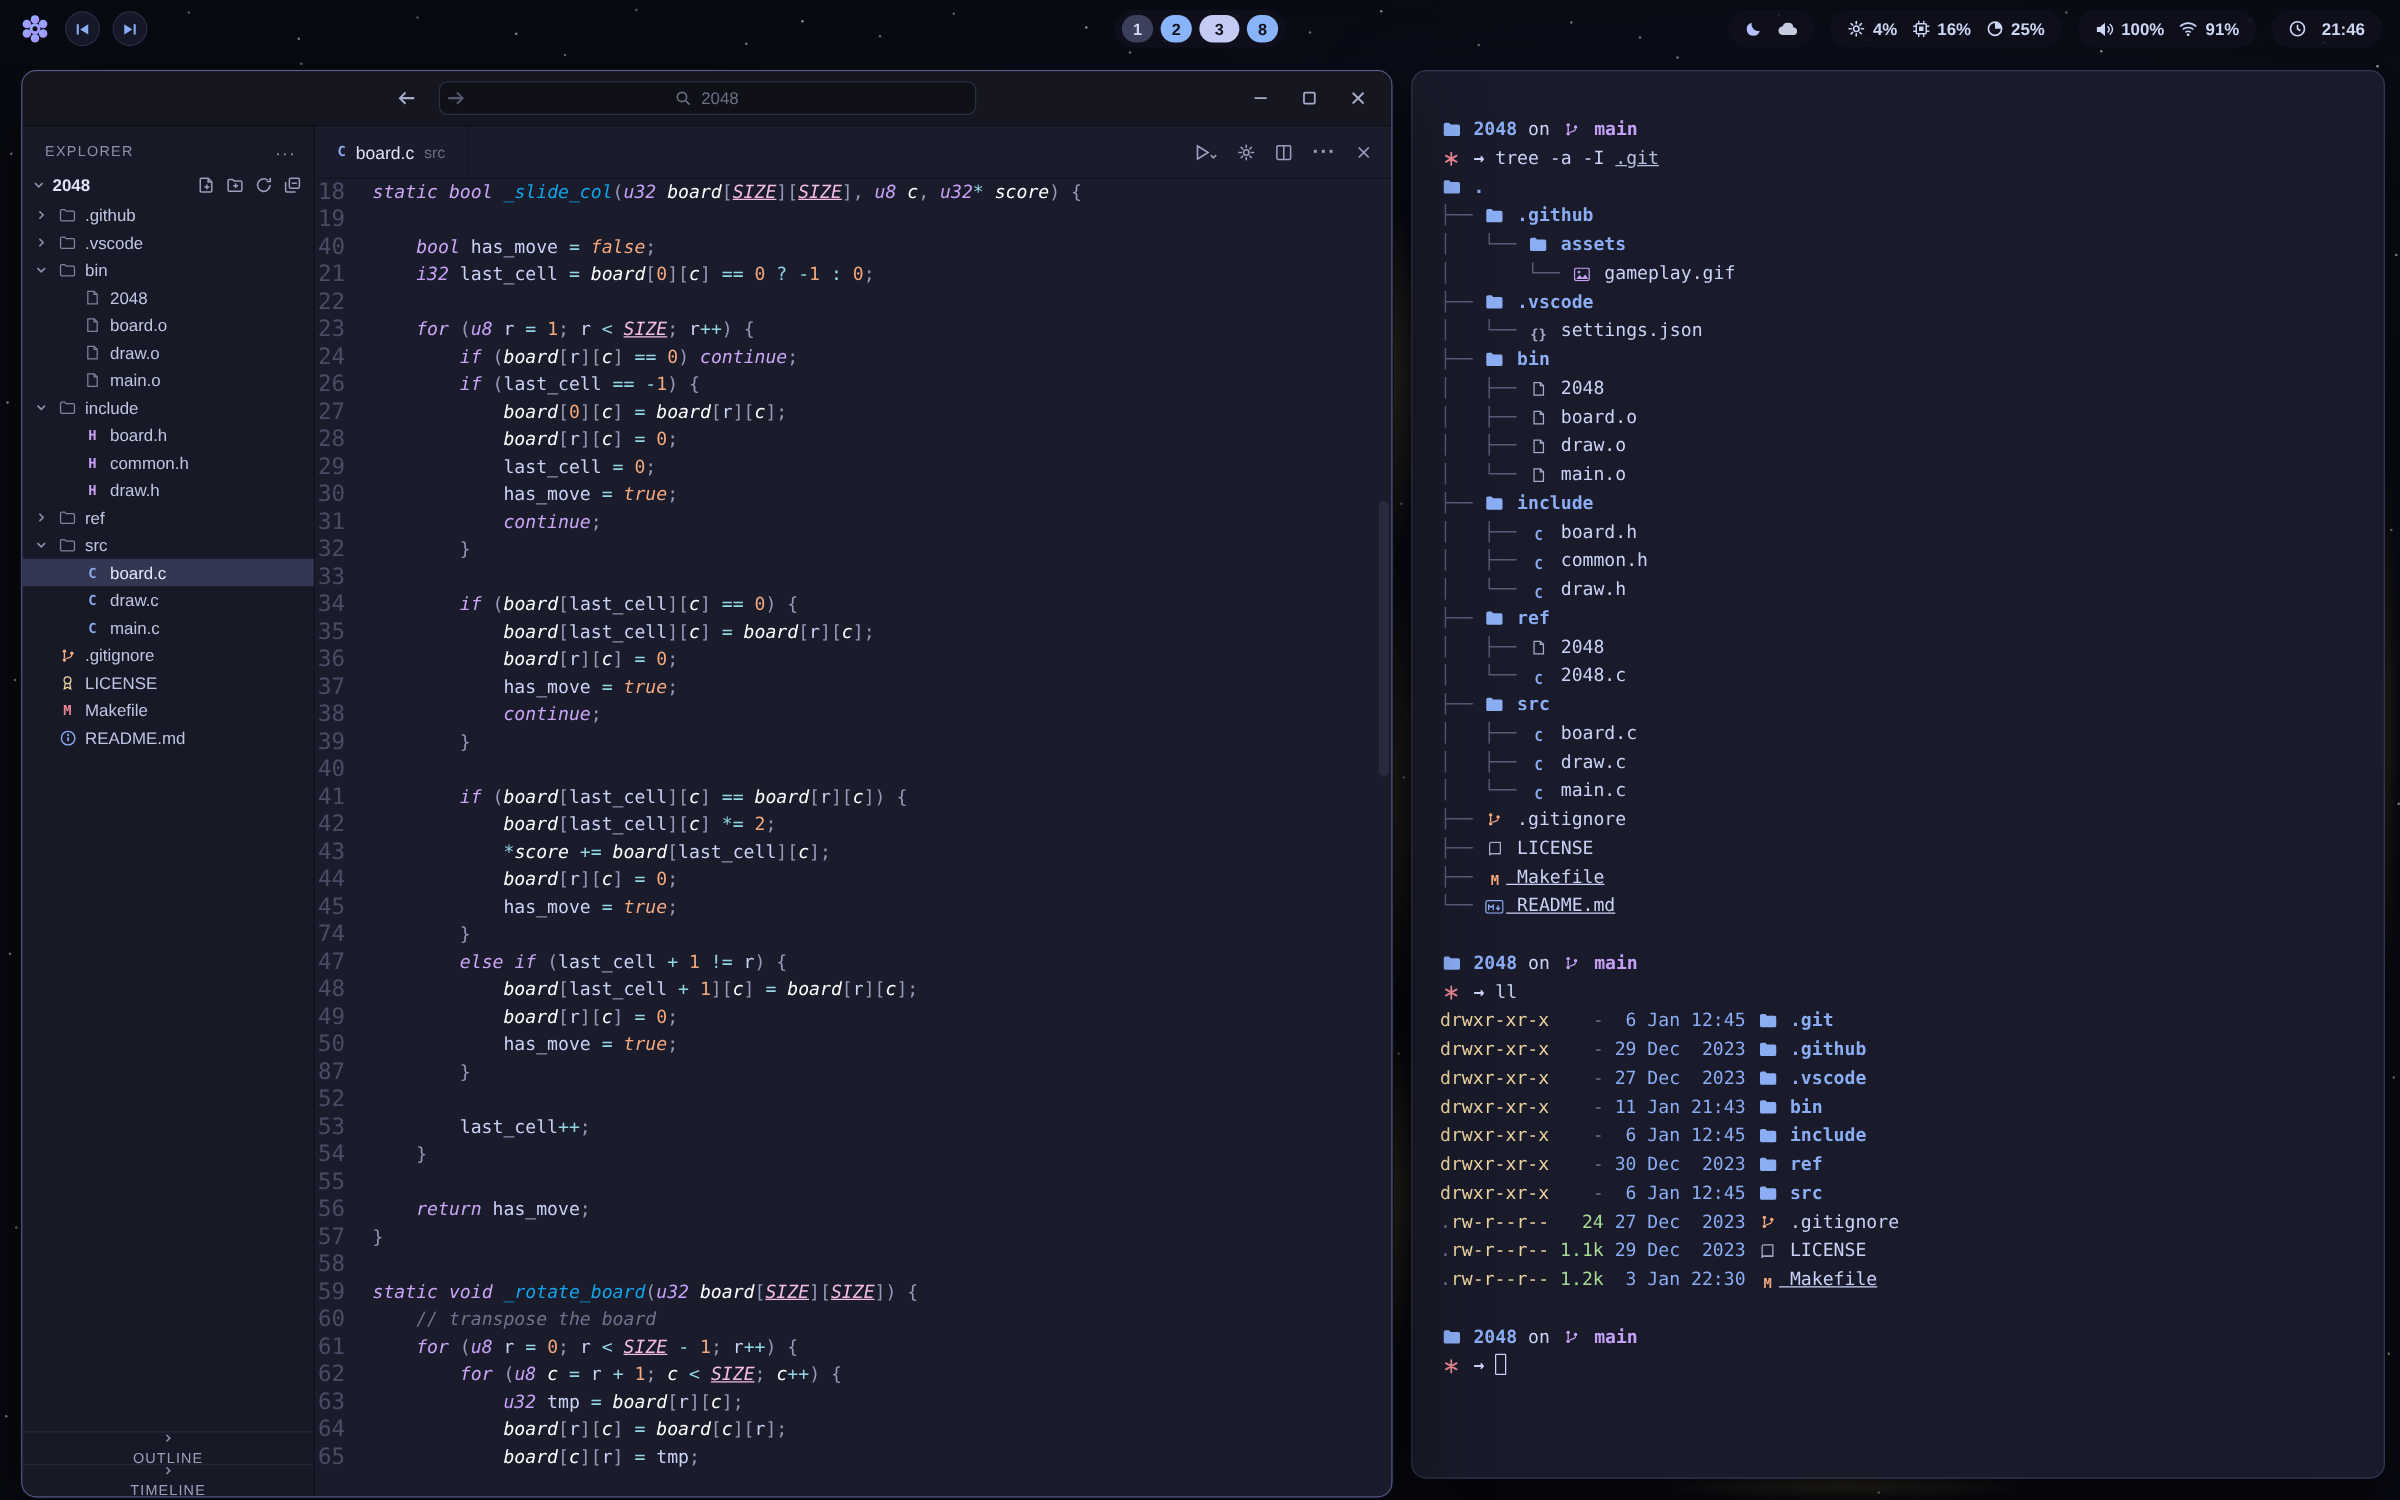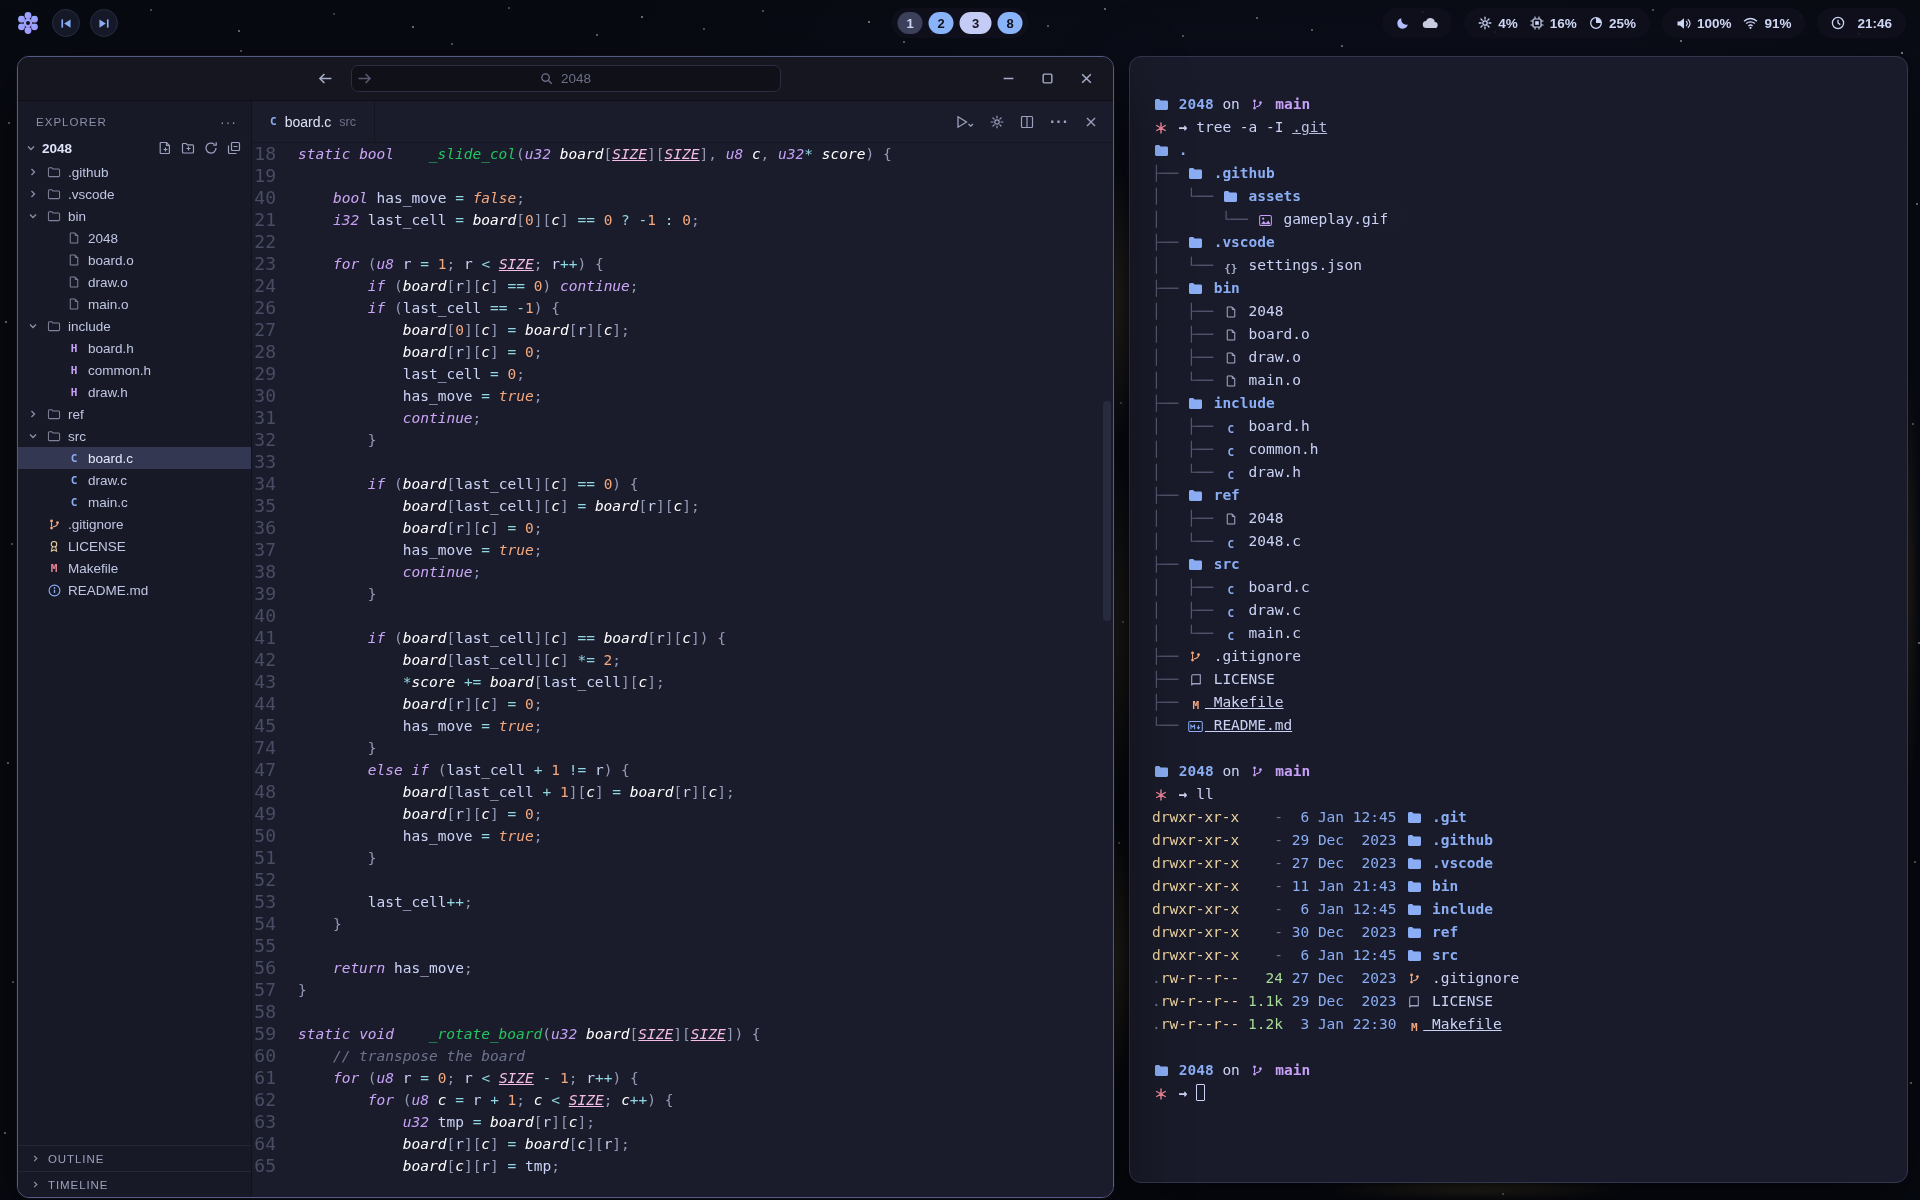--- a/index.html
+++ b/index.html
@@ -86,37 +86,37 @@
   .trow.d0 { padding-left:8px; } .trow.d1 { padding-left:28px; }
   .chev { width:14px; flex:none; color:#8b90ab; display:flex; justify-content:center; }
   .fico { width:18px; flex:none; }
   .tname { white-space:nowrap; }
   .lg { font-family:"DejaVu Sans Mono",monospace; font-weight:700; font-size:11px; }
   .ic-blue { color:#8aadf4; } .ic-mauve { color:#c6a0f6; } .ic-red { color:#ed8796; }
   .ic-orange { color:#f5a97f; } .ic-dim { color:#a5adcb; } .ic-dim2 { color:#7f849c; }
   .ic-yellow { color:#eed49f; }
   .sb-panels { margin-top:auto; }
   .sb-panel { height:26px; display:flex; align-items:center; gap:6px; padding:0 10px;
-    border-top:1px solid #252738; color:#9ba1bd; font-size:11.5px; letter-spacing:.08em; cursor:pointer; }
+    border-top:1px solid #252738; color:#9ba1bd; font-size:11.5px; letter-spacing:.08em; cursor:pointer;flex-direction:column; }
 
   .ed-main { flex:1; min-width:0; display:flex; flex-direction:column; background:#1b1c2b; position:relative; }
   .tabbar { height:42px; flex:none; display:flex; align-items:center; border-bottom:1px solid #14151f;
     padding-right:16px; }
   .tab { height:100%; display:flex; align-items:center; gap:8px; padding:0 18px;
     border-right:1px solid #14151f; color:#dde2f7; font-size:14px; cursor:pointer; }
   .tab .dir { color:#6b7089; font-size:12.5px; }
   .tab-actions { margin-left:auto; display:flex; gap:16px; color:#9aa0bd; align-items:center; }
 
   #code { flex:1; overflow:hidden; font-family:"DejaVu Sans Mono",monospace; font-size:14.5px; }
   .cline { display:flex; height:22px; line-height:22px; white-space:pre; }
   .ln { width:46px; flex:none; text-align:right; padding-right:22px; color:#494d64; font-size:18px; }
   .lc { color:#cad3f5; }
   .kw  { color:#cba6f7; font-style:italic; }
   .typ { color:#c6a0f6; font-style:italic; }
-  .fn  { color:#22c55e; font-style:italic;margin-left:26px; }
+  .fn  { color:#0ea5e9; font-style:italic; }
   .par { color:#ffffff; font-style:italic; }
   .mac { color:#f5bde6; font-style:italic;text-decoration:underline; }
   .num { color:#f5a97f; }
   .lit { color:#f5a97f; font-style:italic; }
   .op  { color:#91d7e3; }
   .pun { color:#939ab7; }
   .cmt { color:#6e738d; font-style:italic; }
   .scrollbar { position:absolute; right:2px; top:300px; width:8px; height:220px;
     background:#3a3d55; border-radius:4px; opacity:.45; }
 
@@ -644,21 +644,21 @@
           <div class="cline"><span class="ln">41</span><span class="lc">        <span class="kw">if</span> <span class="pun">(</span><span class="par">board</span><span class="pun">[</span>last_cell<span class="pun">]</span><span class="pun">[</span><span class="par">c</span><span class="pun">]</span> <span class="op">==</span> <span class="par">board</span><span class="pun">[</span>r<span class="pun">]</span><span class="pun">[</span><span class="par">c</span><span class="pun">]</span><span class="pun">)</span> <span class="pun">{</span></span></div>
           <div class="cline"><span class="ln">42</span><span class="lc">            <span class="par">board</span><span class="pun">[</span>last_cell<span class="pun">]</span><span class="pun">[</span><span class="par">c</span><span class="pun">]</span> <span class="op">*=</span> <span class="num">2</span><span class="pun">;</span></span></div>
           <div class="cline"><span class="ln">43</span><span class="lc">            <span class="op">*</span><span class="par">score</span> <span class="op">+=</span> <span class="par">board</span><span class="pun">[</span>last_cell<span class="pun">]</span><span class="pun">[</span><span class="par">c</span><span class="pun">]</span><span class="pun">;</span></span></div>
           <div class="cline"><span class="ln">44</span><span class="lc">            <span class="par">board</span><span class="pun">[</span>r<span class="pun">]</span><span class="pun">[</span><span class="par">c</span><span class="pun">]</span> <span class="op">=</span> <span class="num">0</span><span class="pun">;</span></span></div>
           <div class="cline"><span class="ln">45</span><span class="lc">            has_move <span class="op">=</span> <span class="lit">true</span><span class="pun">;</span></span></div>
           <div class="cline"><span class="ln">74</span><span class="lc">        <span class="pun">}</span></span></div>
           <div class="cline"><span class="ln">47</span><span class="lc">        <span class="kw">else</span> <span class="kw">if</span> <span class="pun">(</span>last_cell <span class="op">+</span> <span class="num">1</span> <span class="op">!=</span> r<span class="pun">)</span> <span class="pun">{</span></span></div>
           <div class="cline"><span class="ln">48</span><span class="lc">            <span class="par">board</span><span class="pun">[</span>last_cell <span class="op">+</span> <span class="num">1</span><span class="pun">]</span><span class="pun">[</span><span class="par">c</span><span class="pun">]</span> <span class="op">=</span> <span class="par">board</span><span class="pun">[</span>r<span class="pun">]</span><span class="pun">[</span><span class="par">c</span><span class="pun">]</span><span class="pun">;</span></span></div>
           <div class="cline"><span class="ln">49</span><span class="lc">            <span class="par">board</span><span class="pun">[</span>r<span class="pun">]</span><span class="pun">[</span><span class="par">c</span><span class="pun">]</span> <span class="op">=</span> <span class="num">0</span><span class="pun">;</span></span></div>
           <div class="cline"><span class="ln">50</span><span class="lc">            has_move <span class="op">=</span> <span class="lit">true</span><span class="pun">;</span></span></div>
-          <div class="cline"><span class="ln">51</span><span class="lc">        <span class="pun">}</span></span></div>
+          <div class="cline"><span class="ln">87</span><span class="lc">        <span class="pun">}</span></span></div>
           <div class="cline"><span class="ln">52</span><span class="lc"></span></div>
           <div class="cline"><span class="ln">53</span><span class="lc">        last_cell<span class="op">++</span><span class="pun">;</span></span></div>
           <div class="cline"><span class="ln">54</span><span class="lc">    <span class="pun">}</span></span></div>
           <div class="cline"><span class="ln">55</span><span class="lc"></span></div>
           <div class="cline"><span class="ln">56</span><span class="lc">    <span class="kw">return</span> has_move<span class="pun">;</span></span></div>
           <div class="cline"><span class="ln">57</span><span class="lc"><span class="pun">}</span></span></div>
           <div class="cline"><span class="ln">58</span><span class="lc"></span></div>
           <div class="cline"><span class="ln">59</span><span class="lc"><span class="kw">static</span> <span class="kw">void</span> <span class="fn">_rotate_board</span><span class="pun">(</span><span class="typ">u32</span> <span class="par">board</span><span class="pun">[</span><span class="mac">SIZE</span><span class="pun">]</span><span class="pun">[</span><span class="mac">SIZE</span><span class="pun">]</span><span class="pun">)</span> <span class="pun">{</span></span></div>
           <div class="cline"><span class="ln">60</span><span class="lc">    <span class="cmt">// transpose the board</span></span></div>
           <div class="cline"><span class="ln">61</span><span class="lc">    <span class="kw">for</span> <span class="pun">(</span><span class="typ">u8</span> r <span class="op">=</span> <span class="num">0</span><span class="pun">;</span> r <span class="op">&lt;</span> <span class="mac">SIZE</span> <span class="op">-</span> <span class="num">1</span><span class="pun">;</span> r<span class="op">++</span><span class="pun">)</span> <span class="pun">{</span></span></div>

